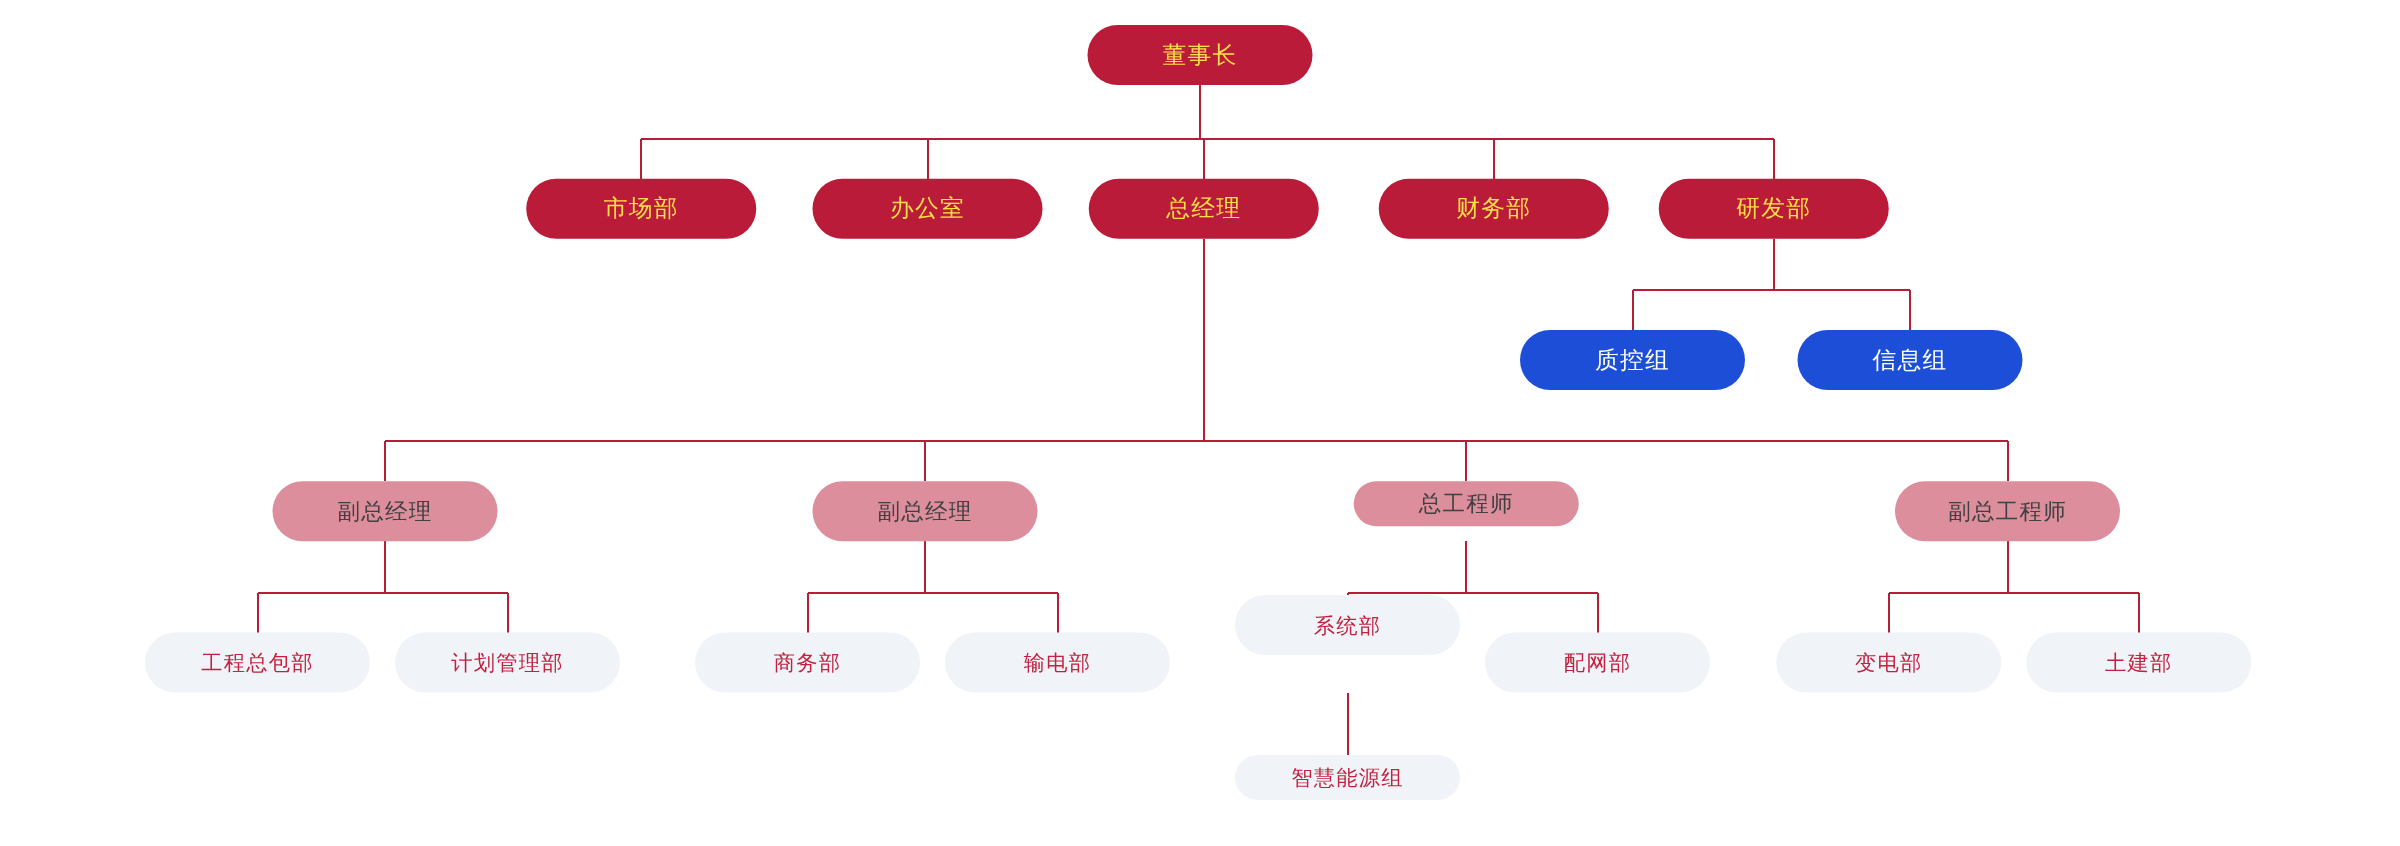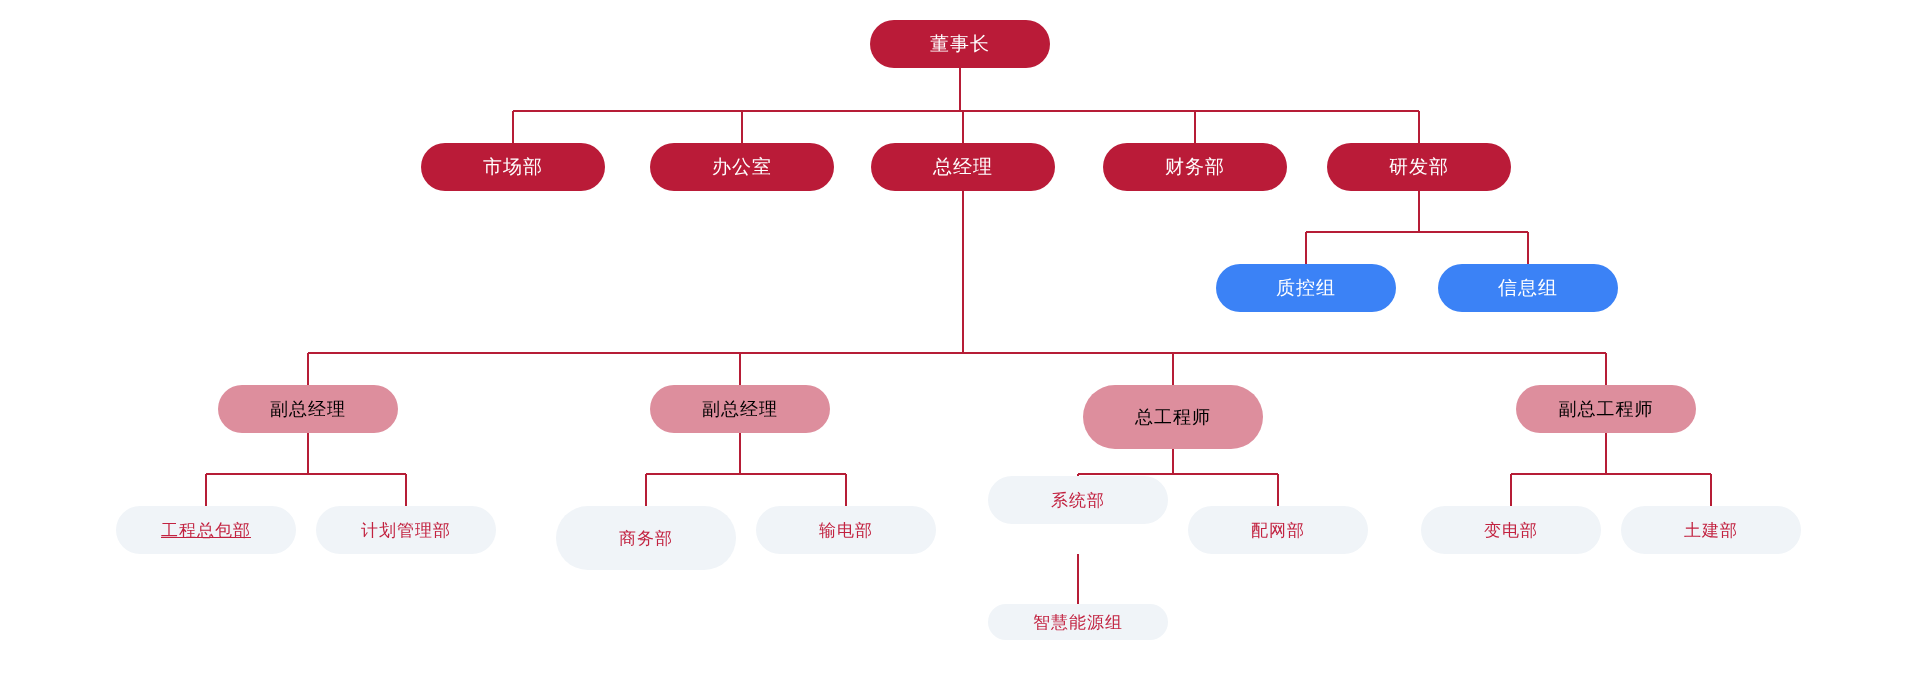--- a/index.html
+++ b/index.html
@@ -33,31 +33,31 @@
     box-sizing: border-box;
     border-radius: 999px;
     letter-spacing: 1px;
     white-space: nowrap;
     user-select: none;
     z-index: 2;
   }
   .node-level-root,
   .node-level-dept {
     background: #BA1B38;
-    color: #ffffff;
+    color: #fde047;
     font-size: 19px;
   }
   .node-level-group {
-    background: #3b82f6;
+    background: #1d4ed8;
     color: #ffffff;
     font-size: 19px;
   }
   .node-level-vice {
     background: #DD8E9D;
-    color: #000000;
+    color: #404040;
     font-size: 18px;
   }
   .node-level-sub {
     background: #F0F4F8;
     color: #C22240;
     font-size: 17px;
   }
 </style>
 </head>
 <body>
@@ -103,25 +103,25 @@
       <div class="node node-level-root" style="left: 870px; top: 20px; width: 180px; height: 48px;">董事长</div>
       <div class="node node-level-dept" style="left: 421px; top: 143px; width: 184px; height: 48px;">市场部</div>
       <div class="node node-level-dept" style="left: 650px; top: 143px; width: 184px; height: 48px;">办公室</div>
       <div class="node node-level-dept" style="left: 871px; top: 143px; width: 184px; height: 48px; text-align: right;">总经理</div>
       <div class="node node-level-dept" style="left: 1103px; top: 143px; width: 184px; height: 48px;">财务部</div>
       <div class="node node-level-dept" style="left: 1327px; top: 143px; width: 184px; height: 48px;">研发部</div>
       <div class="node node-level-group" style="left: 1216px; top: 264px; width: 180px; height: 48px;">质控组</div>
       <div class="node node-level-group" style="left: 1438px; top: 264px; width: 180px; height: 48px;">信息组</div>
       <div class="node node-level-vice" style="left: 218px; top: 385px; width: 180px; height: 48px;">副总经理</div>
       <div class="node node-level-vice" style="left: 650px; top: 385px; width: 180px; height: 48px;">副总经理</div>
-      <div class="node node-level-vice" style="left: 1083px; top: 385px; width: 180px; height: 64px;">总工程师</div>
+      <div class="node node-level-vice" style="left: 1083px; top: 385px; width: 180px; height: 36px;">总工程师</div>
       <div class="node node-level-vice" style="left: 1516px; top: 385px; width: 180px; height: 48px;">副总工程师</div>
-      <div class="node node-level-sub" style="left: 116px; top: 506px; width: 180px; height: 48px; text-decoration: underline;">工程总包部</div>
+      <div class="node node-level-sub" style="left: 116px; top: 506px; width: 180px; height: 48px;">工程总包部</div>
       <div class="node node-level-sub" style="left: 316px; top: 506px; width: 180px; height: 48px;">计划管理部</div>
-      <div class="node node-level-sub" style="left: 556px; top: 506px; width: 180px; height: 64px;">商务部</div>
+      <div class="node node-level-sub" style="left: 556px; top: 506px; width: 180px; height: 48px;">商务部</div>
       <div class="node node-level-sub" style="left: 756px; top: 506px; width: 180px; height: 48px;">输电部</div>
       <div class="node node-level-sub" style="left: 988px; top: 476px; width: 180px; height: 48px;">系统部</div>
       <div class="node node-level-sub" style="left: 1188px; top: 506px; width: 180px; height: 48px;">配网部</div>
       <div class="node node-level-sub" style="left: 1421px; top: 506px; width: 180px; height: 48px;">变电部</div>
       <div class="node node-level-sub" style="left: 1621px; top: 506px; width: 180px; height: 48px;">土建部</div>
       <div class="node node-level-sub" style="left: 988px; top: 604px; width: 180px; height: 36px;">智慧能源组</div>
     </div>
 </div>
 
 </body></html>

